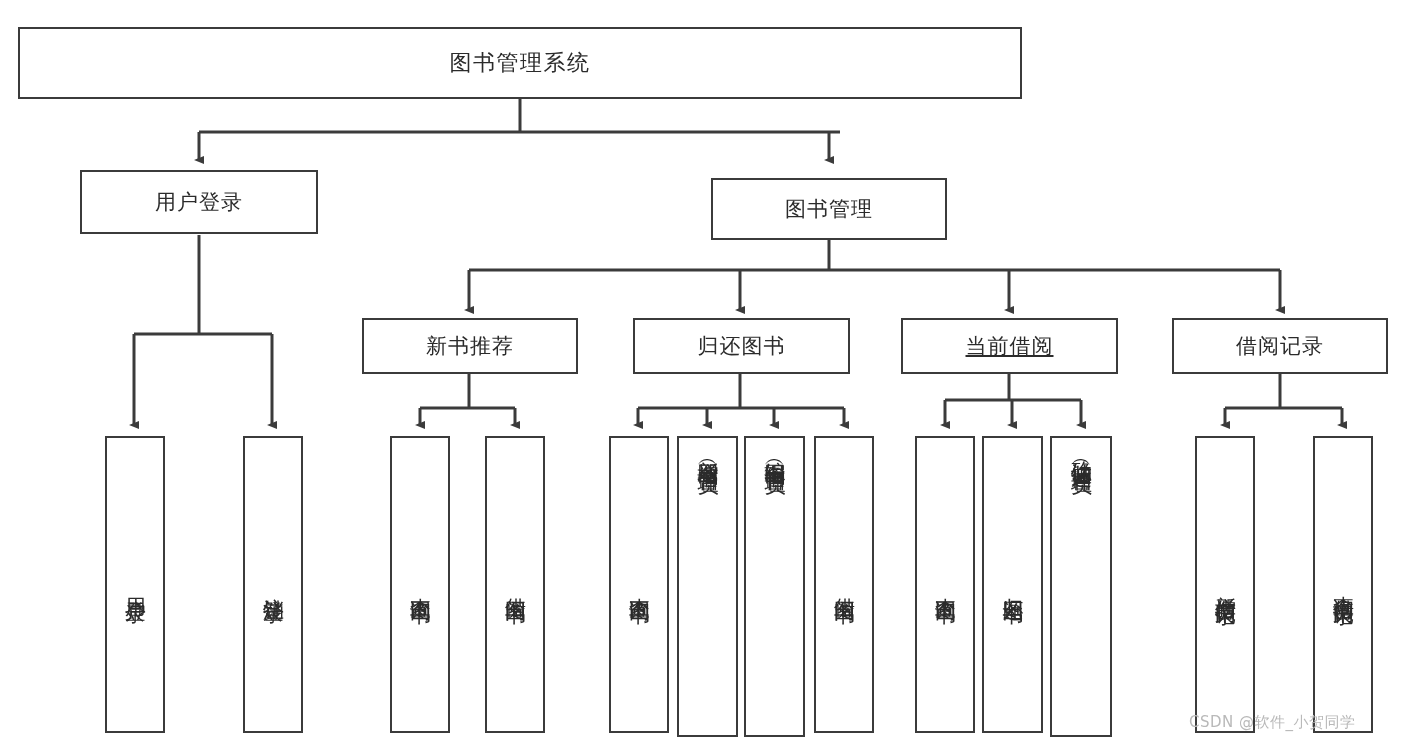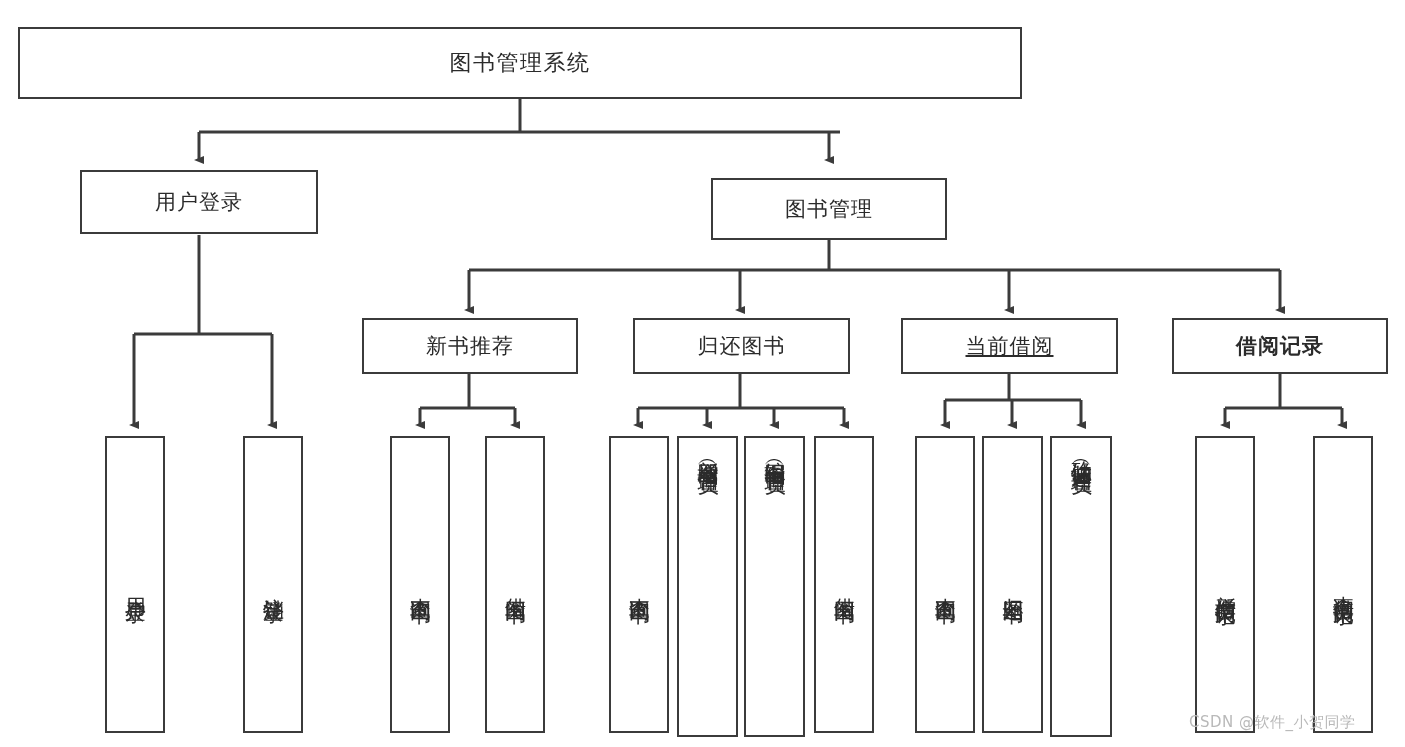--- a/index.html
+++ b/index.html
@@ -148,21 +148,21 @@
 
   <div class="node horiz" style="left:362px; top:318px; width:216px; height:56px;">
     <span class="label">新书推荐</span>
   </div>
   <div class="node horiz" style="left:633px; top:318px; width:217px; height:56px;">
     <span class="label">归还图书</span>
   </div>
   <div class="node horiz" style="left:901px; top:318px; width:217px; height:56px;text-decoration:underline;">
     <span class="label">当前借阅</span>
   </div>
-  <div class="node horiz" style="left:1172px; top:318px; width:216px; height:56px;font-weight:bold;">
+  <div class="node horiz" style="left:1172px; top:318px; width:216px; height:56px;">
     <span class="label">借阅记录</span>
   </div>
 
   <div class="node vert centered" style="left:105px; top:436px; width:60px; height:297px;">
     <span class="label">用户登录</span>
   </div>
   <div class="node vert centered" style="left:243px; top:436px; width:60px; height:297px;">
     <span class="label">注销登录</span>
   </div>
 

